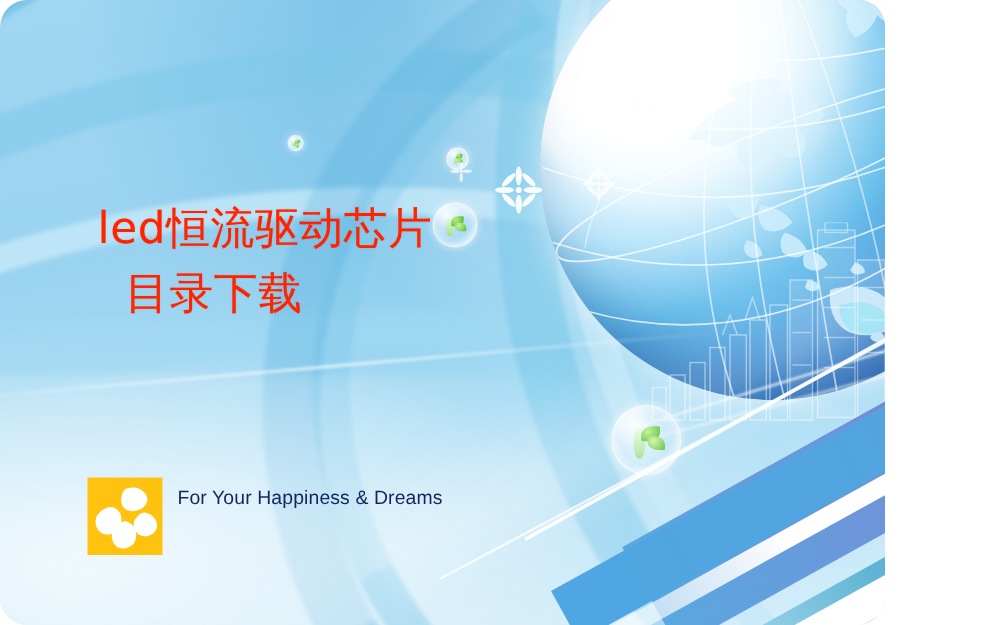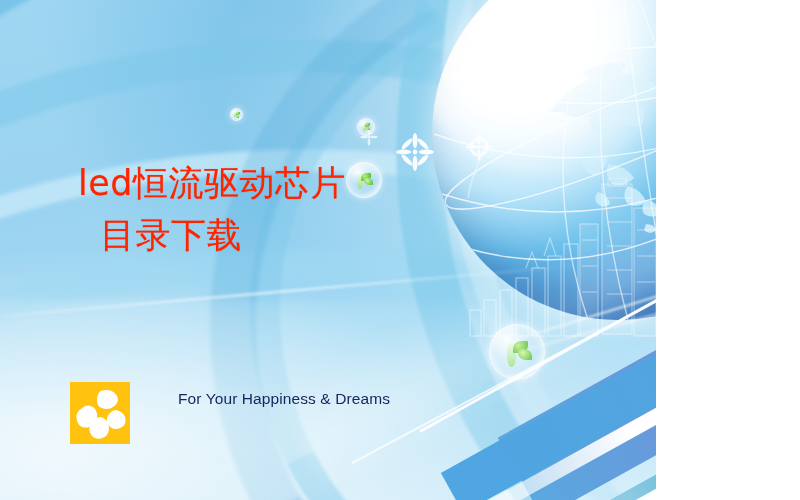--- a/index.html
+++ b/index.html
@@ -1,23 +1,24 @@
 <!DOCTYPE html>
 <html><head>
 <meta charset="utf-8">
 <title>FORSINOCO LED Banner</title>
 <style>
   html,body{margin:0;padding:0;background:#fff;}
   body{font-family:"Liberation Sans","DejaVu Sans",sans-serif;}
 
   .stage{
     position:relative;
-    width:656px;height:500px;
+    width:708px;height:500px;
     overflow:hidden;
     background:linear-gradient(170deg,#9fd6f2 0%,#9ad3f0 35%,#a6dbf4 62%,#c6e8f8 88%,#d9f0fb 100%);
+    border-radius:22px;
   }
 
   
   .wash-a{
     position:absolute;inset:0;
     background:
       radial-gradient(ellipse 520px 380px at 80% 18%, rgba(255,255,255,.55) 0%, rgba(255,255,255,0) 60%),
       radial-gradient(ellipse 600px 300px at 8% 92%, rgba(255,255,255,.60) 0%, rgba(255,255,255,0) 70%),
       radial-gradient(ellipse 420px 500px at 46% 4%, rgba(74,170,222,.45) 0%, rgba(74,170,222,0) 62%);
   }
@@ -289,21 +290,20 @@
   }
   .brand .reg{font-size:17px;vertical-align:super;letter-spacing:0;}
   .tagline{
     color:#17255c;
     font-size:15.5px;
     line-height:1;
     margin-top:5px;
     letter-spacing:.1px;
     font-family:"Liberation Sans","DejaVu Sans",sans-serif;
     white-space:nowrap;
-    margin-left:36px;
   }
 </style>
 </head>
 <body>
 
 <div class="stage">
 
   <div class="wash-a"></div>
 
   <div class="ribbon rb1"></div>

